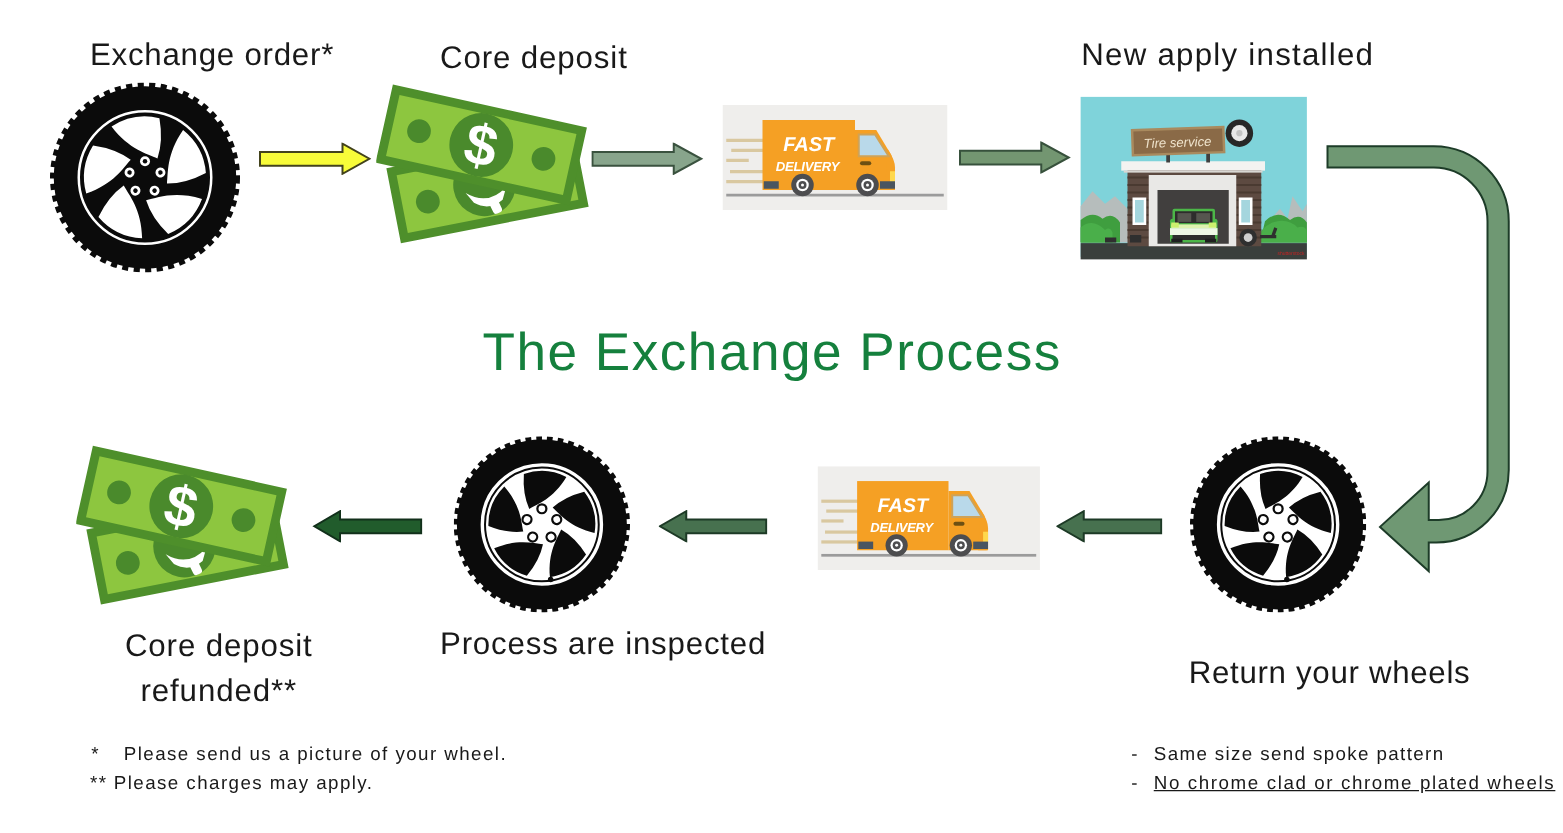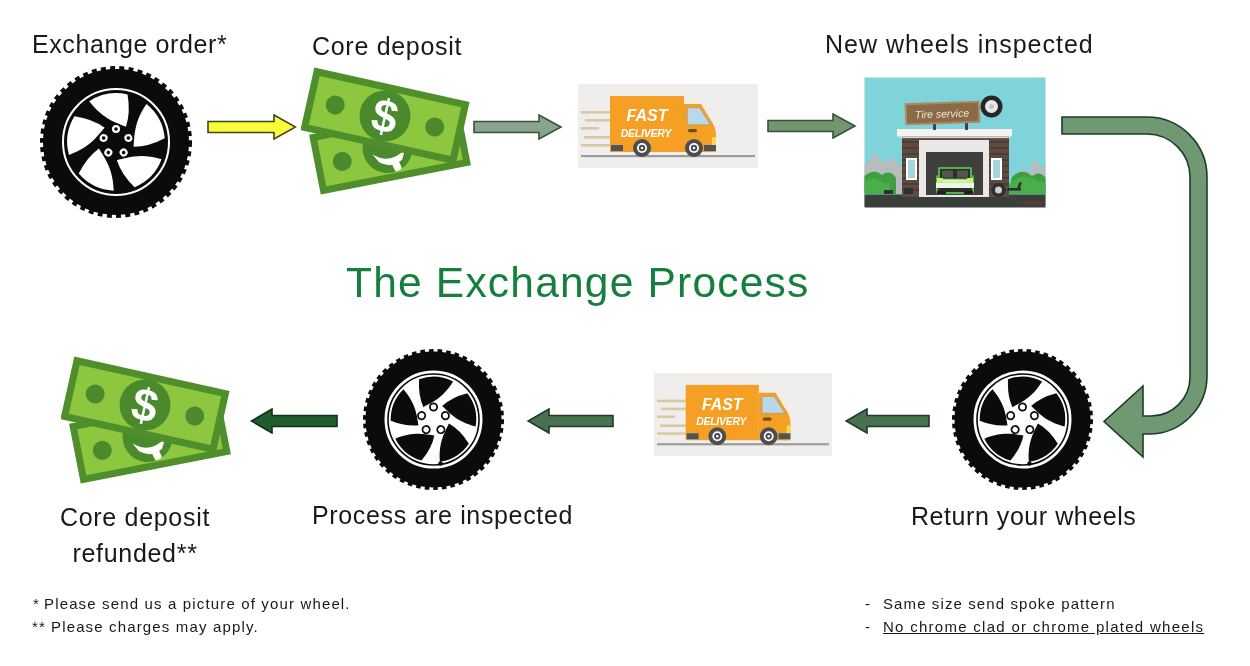--- a/index.html
+++ b/index.html
@@ -1,35 +1,35 @@
 <!DOCTYPE html>
 <html><head>
 <meta charset="utf-8">
 <style>
   html,body{margin:0;padding:0;}
   body{width:1250px;height:666px;position:relative;background:#ffffff;overflow:hidden;
        font-family:"Liberation Sans", sans-serif;}
   .abs{position:absolute;}
-  .lbl{position:absolute;color:#191919;font-size:25px;letter-spacing:0px;white-space:nowrap;}
+  .lbl{position:absolute;color:#191919;font-size:25px;letter-spacing:0px;white-space:nowrap;margin-left:40px;}
 </style>
 </head>
 <body>
 
 <div class="lbl" style="left:32px;top:30px;letter-spacing:0.6px;">Exchange order*</div>
 <div class="lbl" style="left:312px;top:32px;letter-spacing:0.7px;">Core deposit</div>
-<div class="lbl" style="left:825px;top:30px;letter-spacing:1px;">New wheels inspected</div>
+<div class="lbl" style="left:825px;top:30px;letter-spacing:1px;">New apply installed</div>
 
 <div class="lbl" style="left:346px;top:259px;font-size:42.5px;letter-spacing:1.2px;color:#15803d;">The Exchange Process</div>
 
 <div class="lbl" style="left:0px;top:500px;width:270px;text-align:center;line-height:35.5px;letter-spacing:0.7px;">Core deposit<br>refunded**</div>
 <div class="lbl" style="left:312px;top:501px;letter-spacing:0.65px;">Process are inspected</div>
-<div class="lbl" style="left:911px;top:502px;letter-spacing:0.55px;">Return your wheels</div>
+<div class="lbl" style="left:911px;top:524px;letter-spacing:0.55px;">Return your wheels</div>
 
 <div class="lbl" style="left:33px;top:595px;font-size:15px;letter-spacing:1.15px;">*</div>
-<div class="lbl" style="left:44px;top:595px;font-size:15px;letter-spacing:1.15px;">Please send us a picture of your wheel.</div>
+<div class="lbl" style="left:59px;top:595px;font-size:15px;letter-spacing:1.15px;">Please send us a picture of your wheel.</div>
 <div class="lbl" style="left:32px;top:618px;font-size:15px;letter-spacing:1.15px;">**</div>
 <div class="lbl" style="left:51px;top:618px;font-size:15px;letter-spacing:1.15px;">Please charges may apply.</div>
 <div class="lbl" style="left:865px;top:595px;font-size:15px;letter-spacing:1.1px;">-</div>
 <div class="lbl" style="left:883px;top:595px;font-size:15px;letter-spacing:1.1px;">Same size send spoke pattern</div>
 <div class="lbl" style="left:865px;top:618px;font-size:15px;letter-spacing:1.1px;">-</div>
 <div class="lbl" style="left:883px;top:618px;font-size:15px;letter-spacing:1.28px;text-decoration:underline;">No chrome clad or chrome plated wheels</div>
 
 <svg class="abs" style="left:207px;top:114px;" width="90" height="26" viewBox="0 0 90 26">
   <polygon points="1,7.5 67,7.5 67,1 88.5,13 67,25 67,18.5 1,18.5" fill="#f8fc39" stroke="#43431c" stroke-width="1.6"></polygon>
 </svg>

